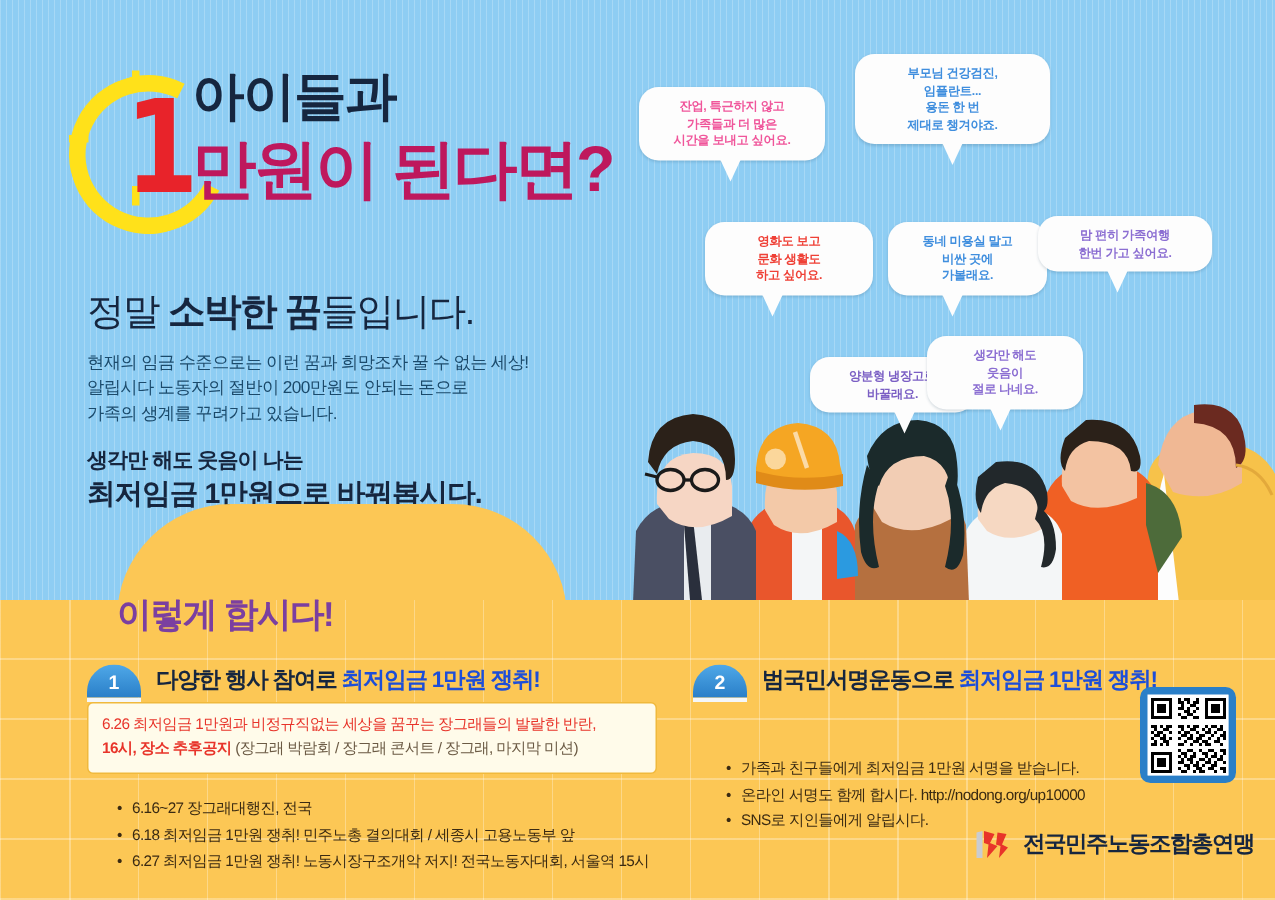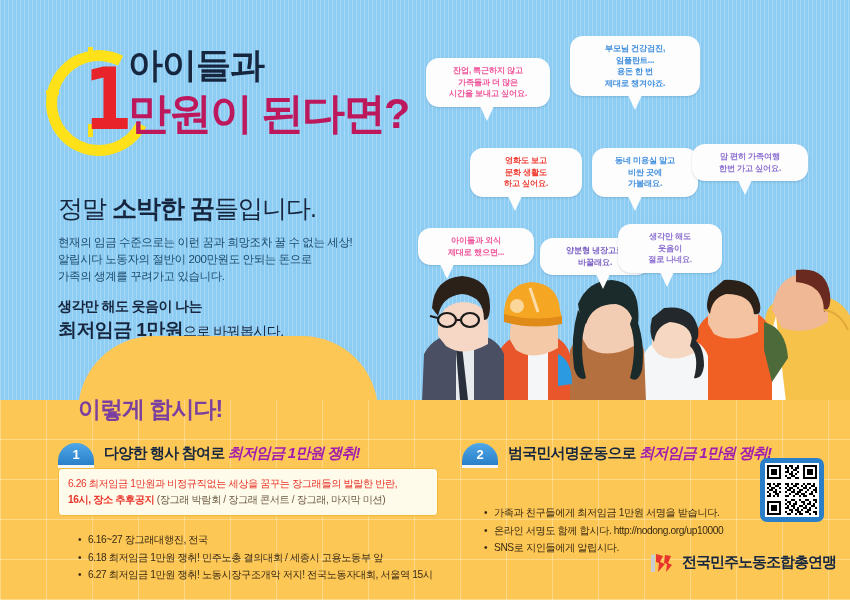--- a/index.html
+++ b/index.html
@@ -62,21 +62,21 @@
   #body{
     position:absolute;left:58px;top:234px;width:380px;
     font-size:11.5px;line-height:17px;color:#1b4a6b;letter-spacing:-0.4px;
   }
   #closing{
     position:absolute;left:58px;top:296px;width:380px;
     color:#16263f;letter-spacing:-0.6px;
   }
   #closing .c1{font-size:14px;line-height:20px;font-weight:bold;}
   #closing .c2{font-size:19px;line-height:26px;font-weight:bold;margin-top:1px;}
-  #closing .c2 .sm{font-size:14px;font-weight:normal;text-align:right;}
+  #closing .c2 .sm{font-size:19px;font-weight:bold;text-align:right;}
 
   
   .bubble{
     position:absolute;background:#fdfdfd;border-radius:13px;
     box-shadow:0 1px 2px rgba(20,60,90,.18);
     text-align:center;padding:7px 10px;
     font-size:8.2px;line-height:11.5px;font-weight:bold;letter-spacing:-0.2px;
   }
   .bubble .tail{
     position:absolute;width:0;height:0;
@@ -135,21 +135,21 @@
     position:absolute;width:36px;height:22px;
     background:linear-gradient(180deg,#4fa8e8 0%,#2a7fc8 100%);
     border-radius:18px 18px 0 0;border-bottom:3px solid #f4f7fa;
     color:#ffffff;font-size:13px;font-weight:bold;text-align:center;
     line-height:23px;
   }
   .sec-title{
     position:absolute;font-size:15px;font-weight:bold;letter-spacing:-0.8px;
     color:#16263f;white-space:nowrap;
   }
-  .sec-title .hot{color:#a21caf;font-style:italic;}
+  .sec-title .hot{color:#1d4ed8;}
 
   #eventbox{
     position:absolute;left:58px;top:468px;width:360px;
     background:#fffbea;border:1px solid #f0b93d;border-radius:4px;
     padding:7px 9px;
     font-size:10.2px;line-height:16px;color:#e8342a;letter-spacing:-0.4px;
   }
   #eventbox .dim{color:#6b5a44;font-weight:normal;}
   #eventbox b{font-weight:bold;}
 
@@ -300,25 +300,20 @@
     <div>가볼래요.</div>
     <span class="tail"></span>
   </div>
 
   <div class="bubble b-purple" id="bub5" style="color: rgb(139, 110, 210);">
     <div>맘 편히 가족여행</div>
     <div>한번 가고 싶어요.</div>
     <span class="tail"></span>
   </div>
 
-  <div class="bubble b-pink" id="bub6" style="color: rgb(240, 86, 155);">
-    <div>아이들과 외식</div>
-    <div>제대로 했으면...</div>
-    <span class="tail"></span>
-  </div>
 
   <div class="bubble b-violet" id="bub7" style="color: rgb(123, 95, 196);">
     <div>양분형 냉장고로</div>
     <div>바꿀래요.</div>
     <span class="tail"></span>
   </div>
 
   <div class="bubble b-purple" id="bub8" style="color: rgb(139, 110, 210);">
     <div>생각만 해도</div>
     <div>웃음이</div>

